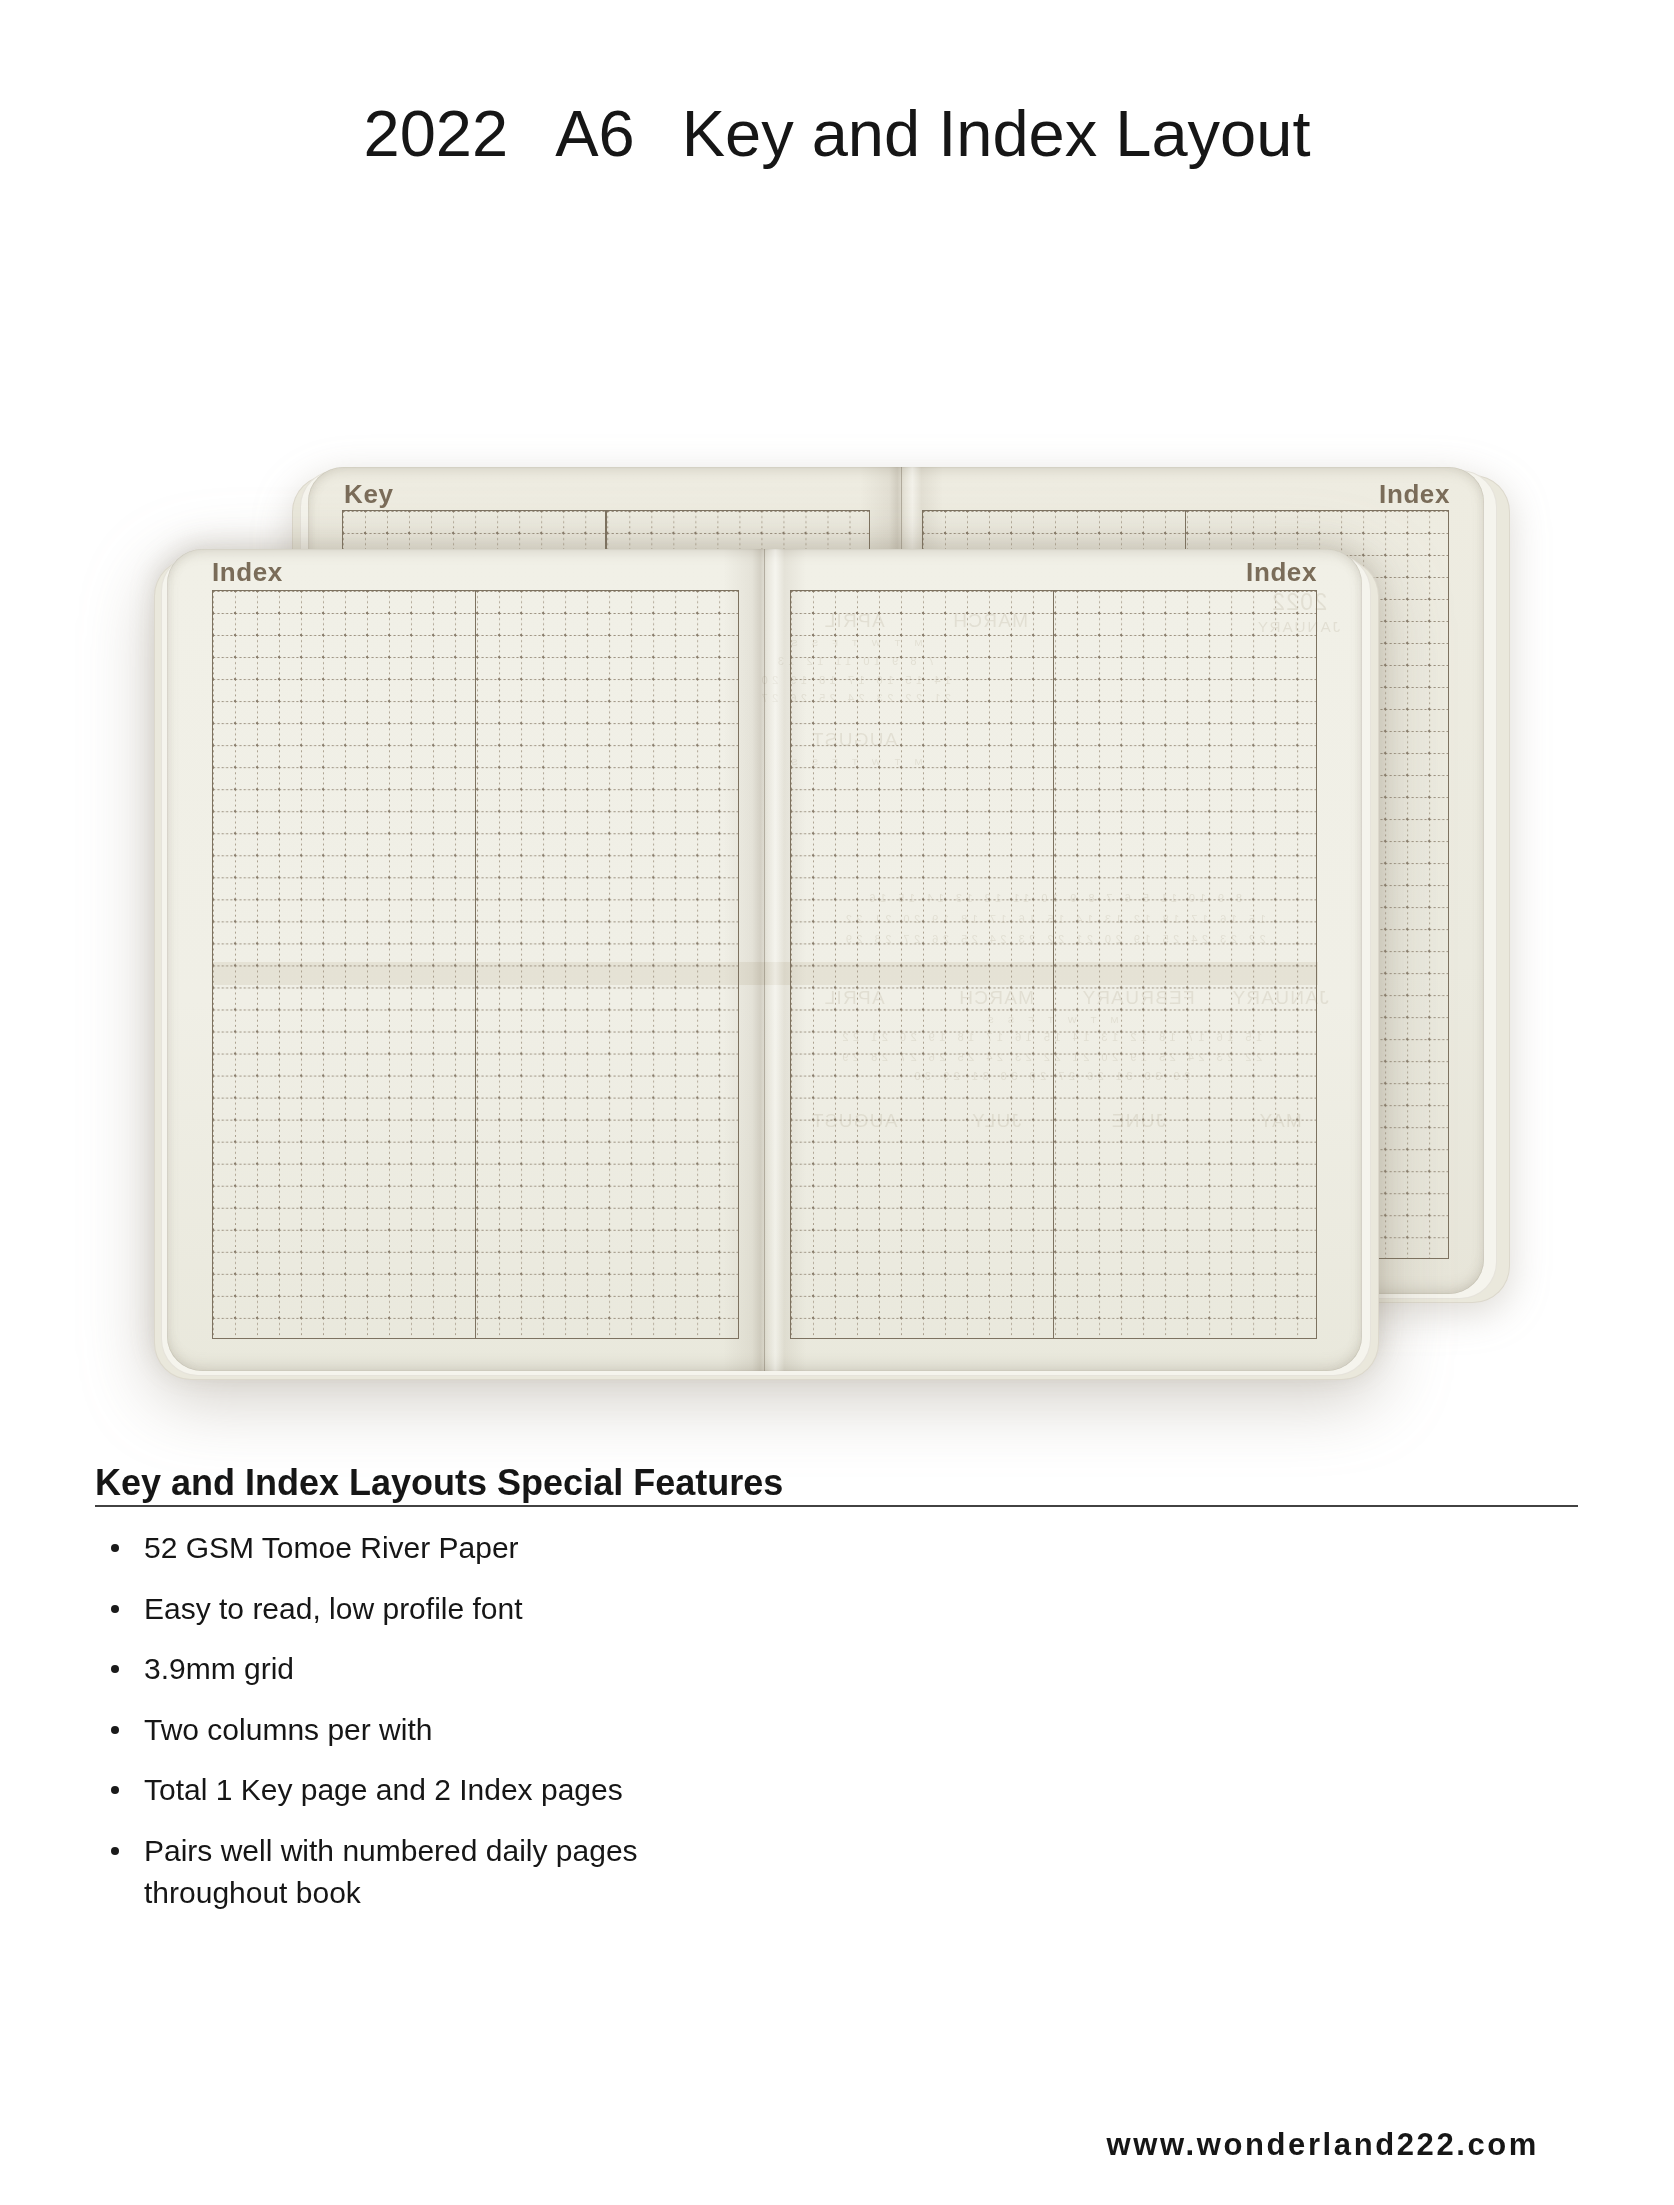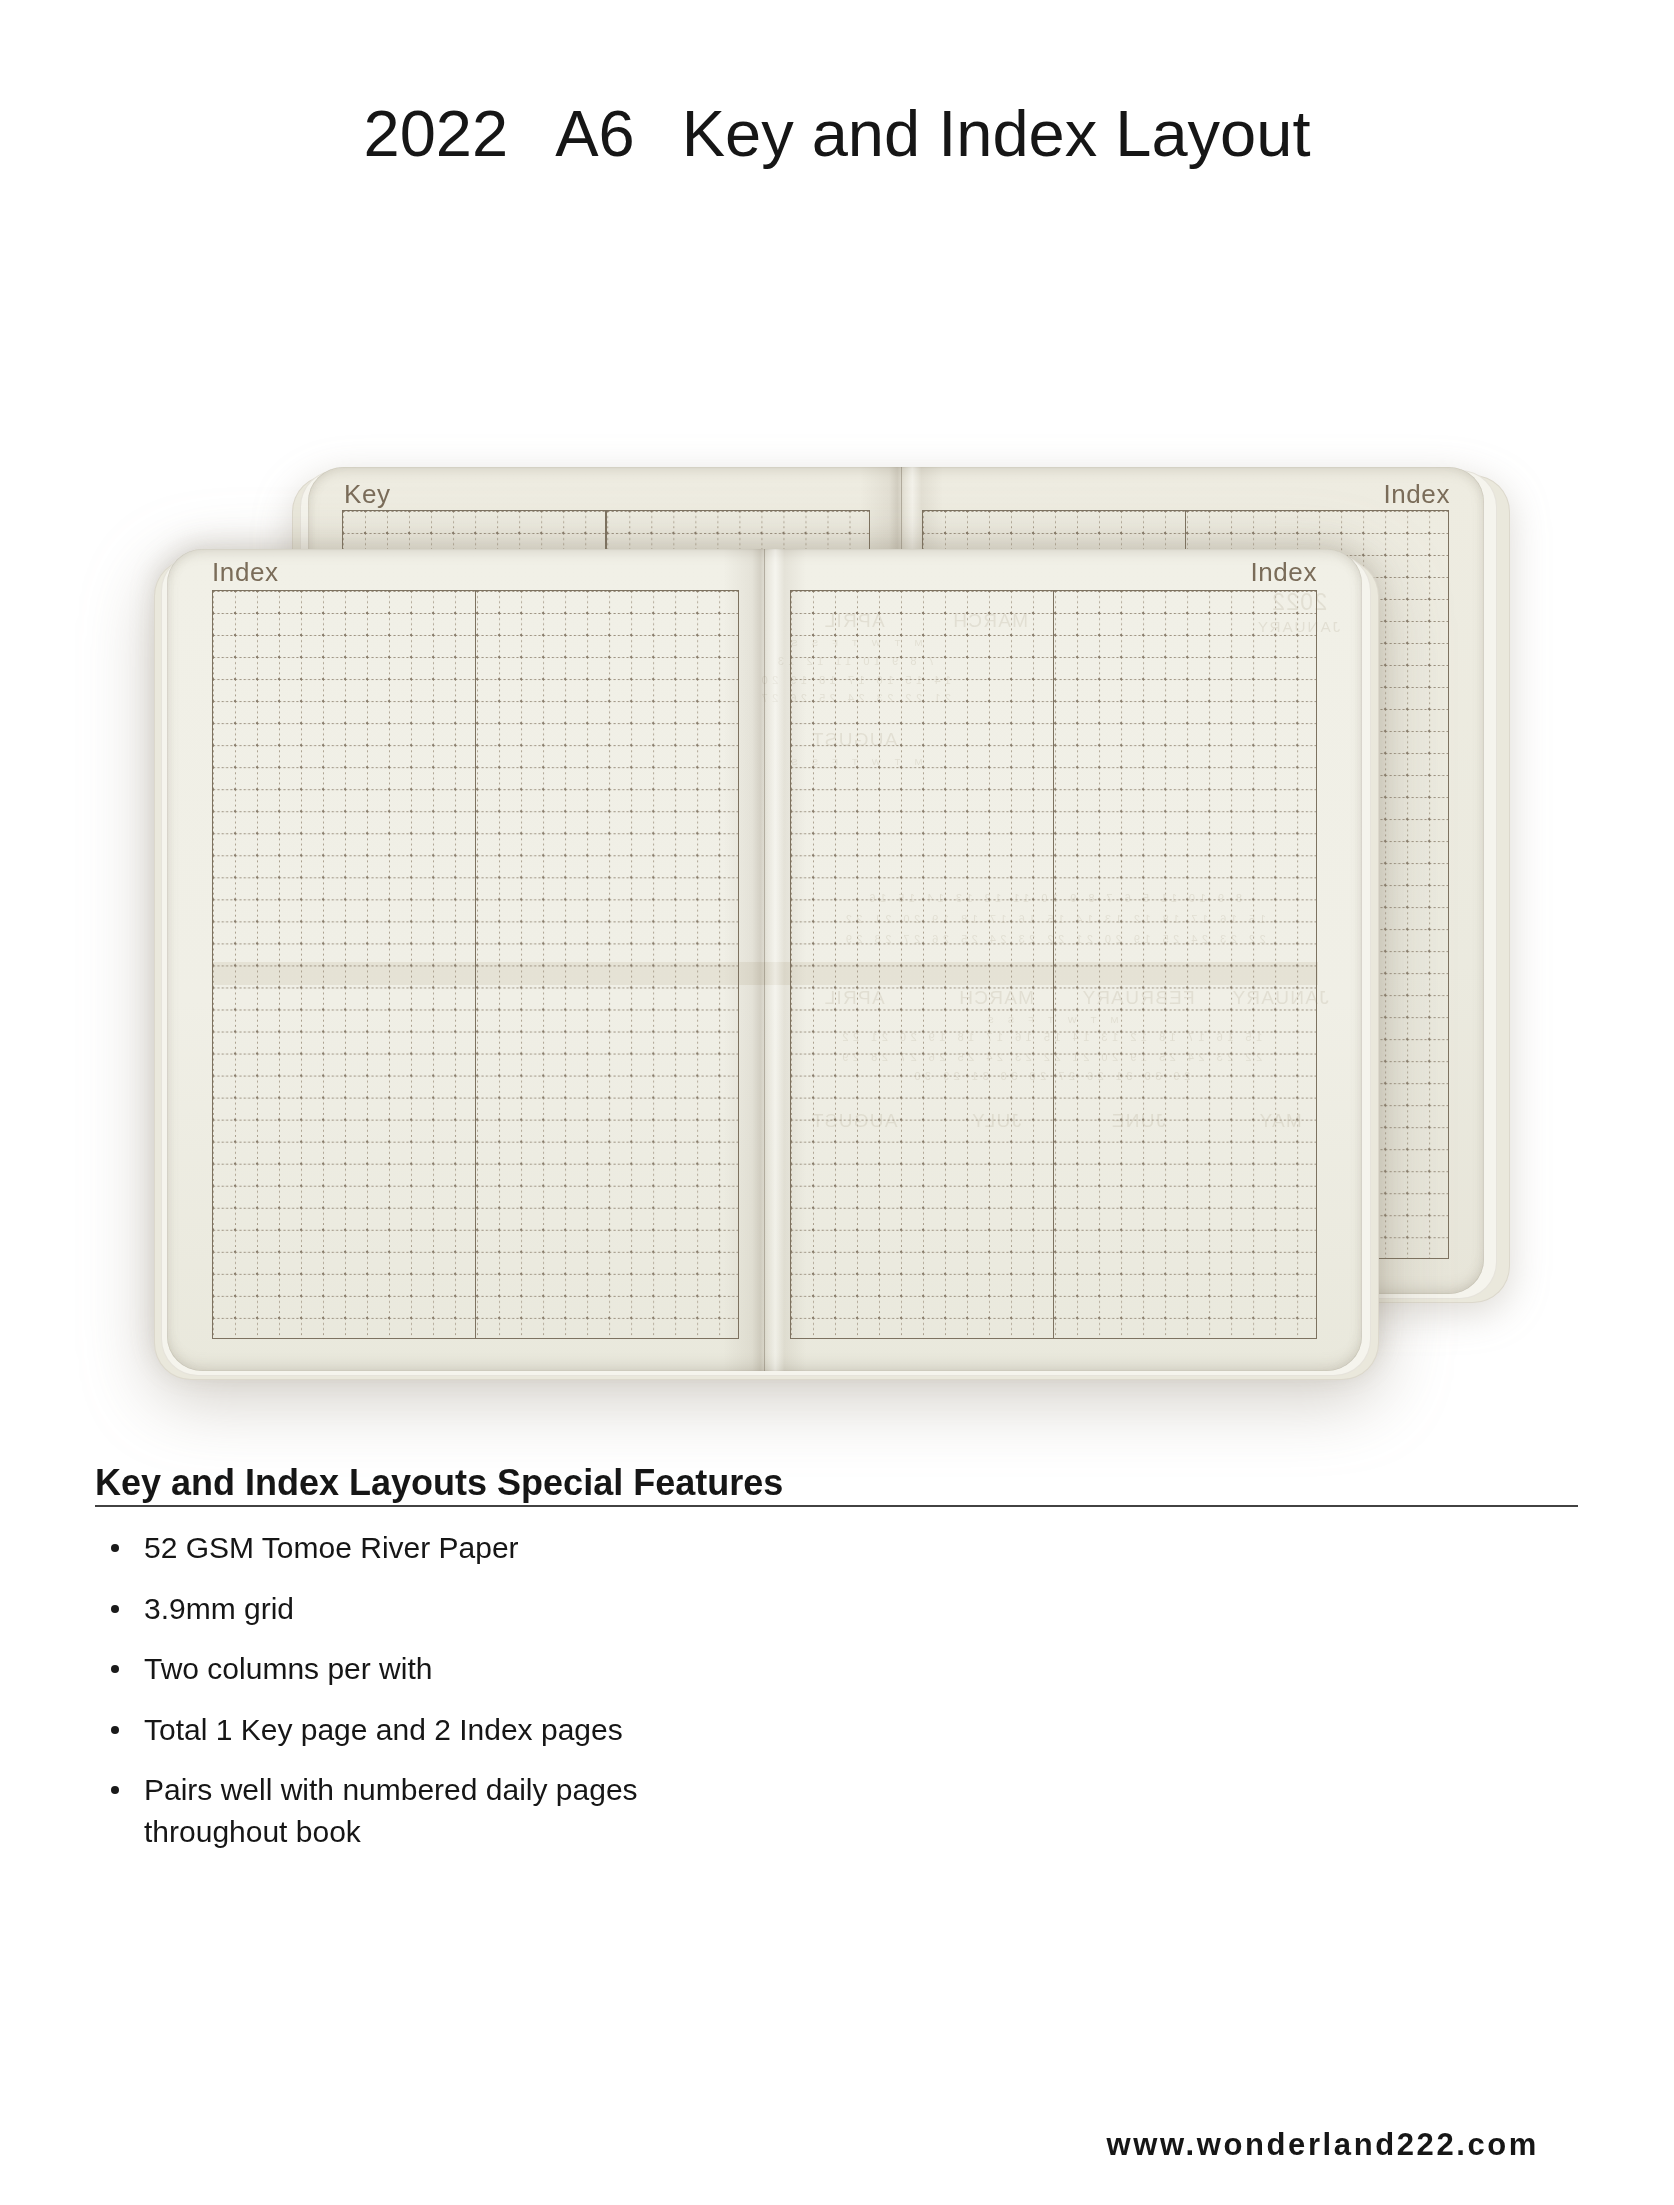--- a/index.html
+++ b/index.html
@@ -26,21 +26,21 @@
                inset 0 -11.5px 15.3px -9px rgba(120,110,92,.26),
                inset 10.2px 0 14px -10.2px rgba(120,110,92,.14),
                inset -10.2px 0 14px -10.2px rgba(120,110,92,.14),
                inset 0 0 0 0.6px rgba(130,120,100,.15);}
   .book.back{filter:drop-shadow(0 10.2px 19px rgba(130,120,100,.28));}
   .book.front{filter:drop-shadow(0 -6.4px 11.5px rgba(125,115,95,.22)) drop-shadow(0 19px 35px rgba(125,115,95,.35));}
   .back .bookbody{background:linear-gradient(180deg,#EEECE1,var(--paper_back,#EBEADF) 60%,#E7E5D9);}
   .front .bookbody{background:linear-gradient(180deg,#F1F0E7,var(--paper_front,#F0EFE6) 55%,#E9E8DC);}
 
   .pagelabel{position:absolute;font-size:26px;letter-spacing:0.6px;color:var(--label_brown,#7A6C59);
-             font-weight:400;line-height:1;}
+             font-weight:700;line-height:1;}
   .gridblock{position:absolute;border:1.3px solid var(--grid_border,#7D7260);box-sizing:border-box;}
   .gridblock svg{display:block;width:100%;height:100%;}
   .gdivider{position:absolute;left:50%;top:0;bottom:0;width:1.3px;margin-left:-0.6px;
             background:var(--grid_border,#7D7260);}
   .spineshade{position:absolute;top:0;height:100%;width:83px;pointer-events:none;
     background:linear-gradient(90deg,rgba(120,108,88,0) 0%,rgba(120,108,88,.10) 35%,
       rgba(120,108,88,.24) 45%,rgba(120,108,88,.08) 53%,rgba(255,255,255,.30) 63%,
       rgba(120,108,88,.10) 74%,rgba(120,108,88,0) 100%);}
   .spineline{position:absolute;top:0;height:100%;width:1.3px;background:rgba(105,95,75,.38);pointer-events:none;}
   .photoband{position:absolute;background:rgba(190,182,156,.22);pointer-events:none;}
@@ -170,20 +170,21 @@
       </div>
       <div class="spineshade" style="left:556px;"></div>
       <div class="spineline" style="left:597px;"></div>
     </div>
   </div>
 
   <div class="features-heading">Key and Index Layouts Special Features</div>
   <div class="features-rule"></div>
   <ul class="features-list">
     <li>52 GSM Tomoe River Paper</li>
+    <li>Easy to read, low profile font</li>
     <li>3.9mm grid</li>
     <li>Two columns per with</li>
     <li>Total 1 Key page and 2 Index pages</li>
     <li>Pairs well with numbered daily pages
 throughout book</li>
   </ul>
 
   <div class="footer">www.wonderland222.com</div>
 </div>
 

